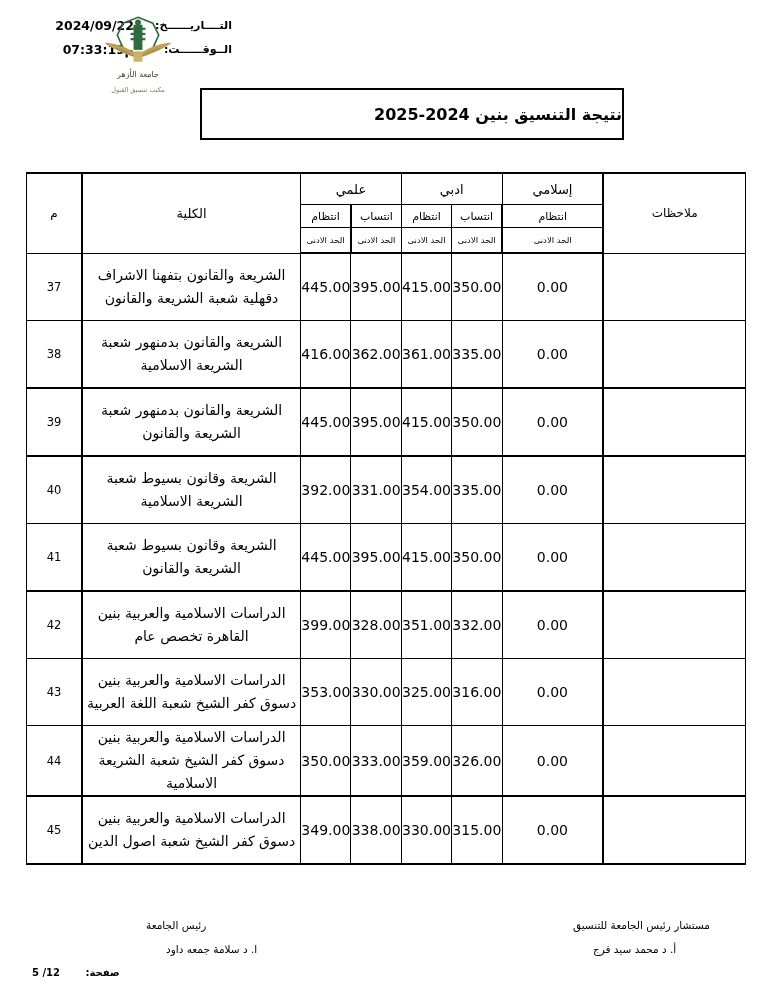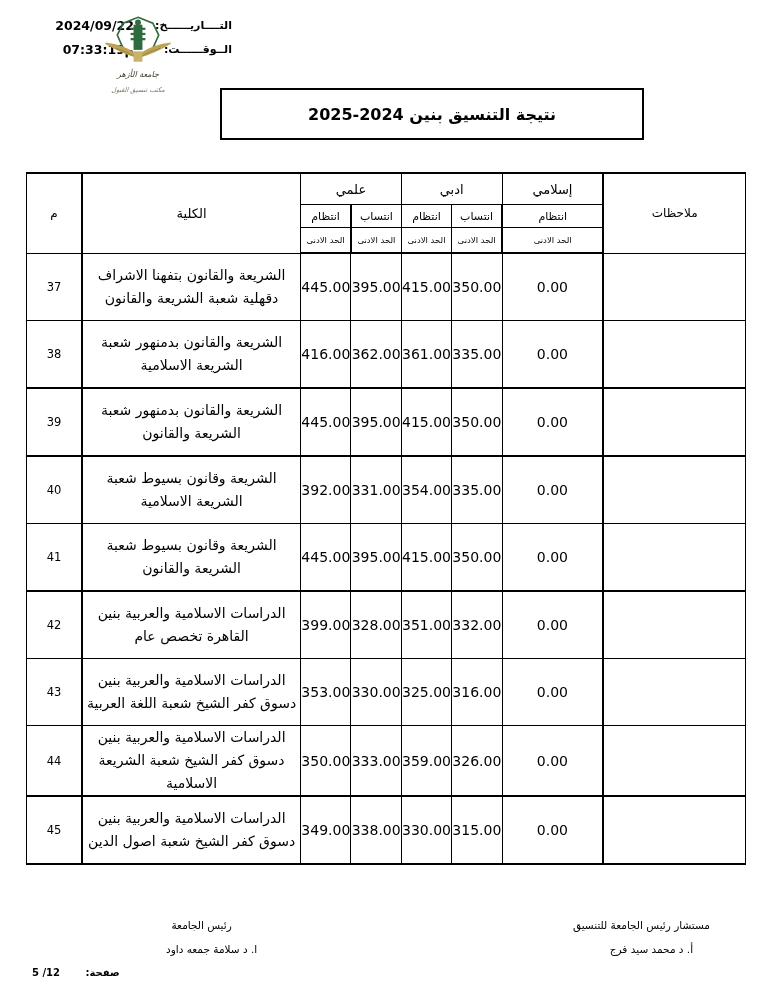--- a/index.html
+++ b/index.html
@@ -55,21 +55,20 @@
   
   .logo-block {
     position: absolute;
     top: 14px;
     left: 0;
     right: 0;
     width: 172px;
     margin-right: auto;
     margin-left: 52px;
     text-align: center;
-    font-style: italic;
   }
   .logo-emblem {
     width: 74px;
     height: 54px;
     margin: 0 auto 2px auto;
     display: block;
   }
   .logo-name {
     font-size: 8px;
     color: #3b3b2a;
@@ -80,27 +79,26 @@
     font-size: 6.5px;
     color: #7a7a6a;
     margin-top: 7px;
     letter-spacing: 0.4px;
   }
 
   
   .title-box {
     position: absolute;
     top: 88px;
-    left: 220px;
+    left: 200px;
     width: 420px;
     height: 48px;
     border: 2.5px solid #000;
     display: flex;
     align-items: center;
-    justify-content: center;
     background: #fff;
   }
   .title-text {
     font-size: 16px;
     font-weight: bold;
     letter-spacing: 0.5px;
     direction: rtl;
   }
 
   
@@ -207,21 +205,21 @@
     right: 26px;
     left: 26px;
     direction: rtl;
   }
   .footer-sigs {
     display: flex;
     justify-content: space-between;
     padding: 0 36px 0 120px;
   }
   .sig {
-    text-align: center;
+    text-align: left;
   }
   .sig-title {
     font-size: 10.5px;
     margin-bottom: 12px;
   }
   .sig-name {
     font-size: 10.5px;
     margin-left: 20px;
   }
   .page-no {

